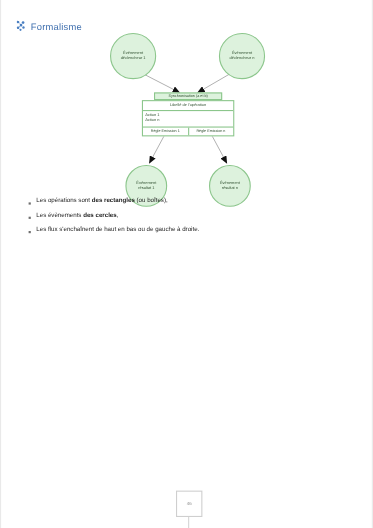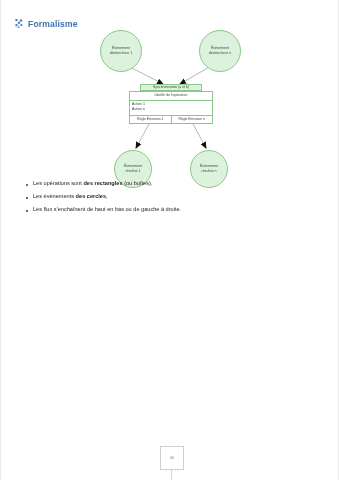--- a/index.html
+++ b/index.html
@@ -37,21 +37,20 @@
   }
 
   
   #header {
     position: absolute;
     left: 13px;
     top: 18px;
     display: flex;
     align-items: center;
     gap: 4px;
-    font-weight: bold;
   }
   #header .hdr-icon {
     width: 11px;
     height: 11px;
     display: block;
     flex: none;
   }
   #header .hdr-title {
     font-size: 8.5px;
     letter-spacing: .2px;

